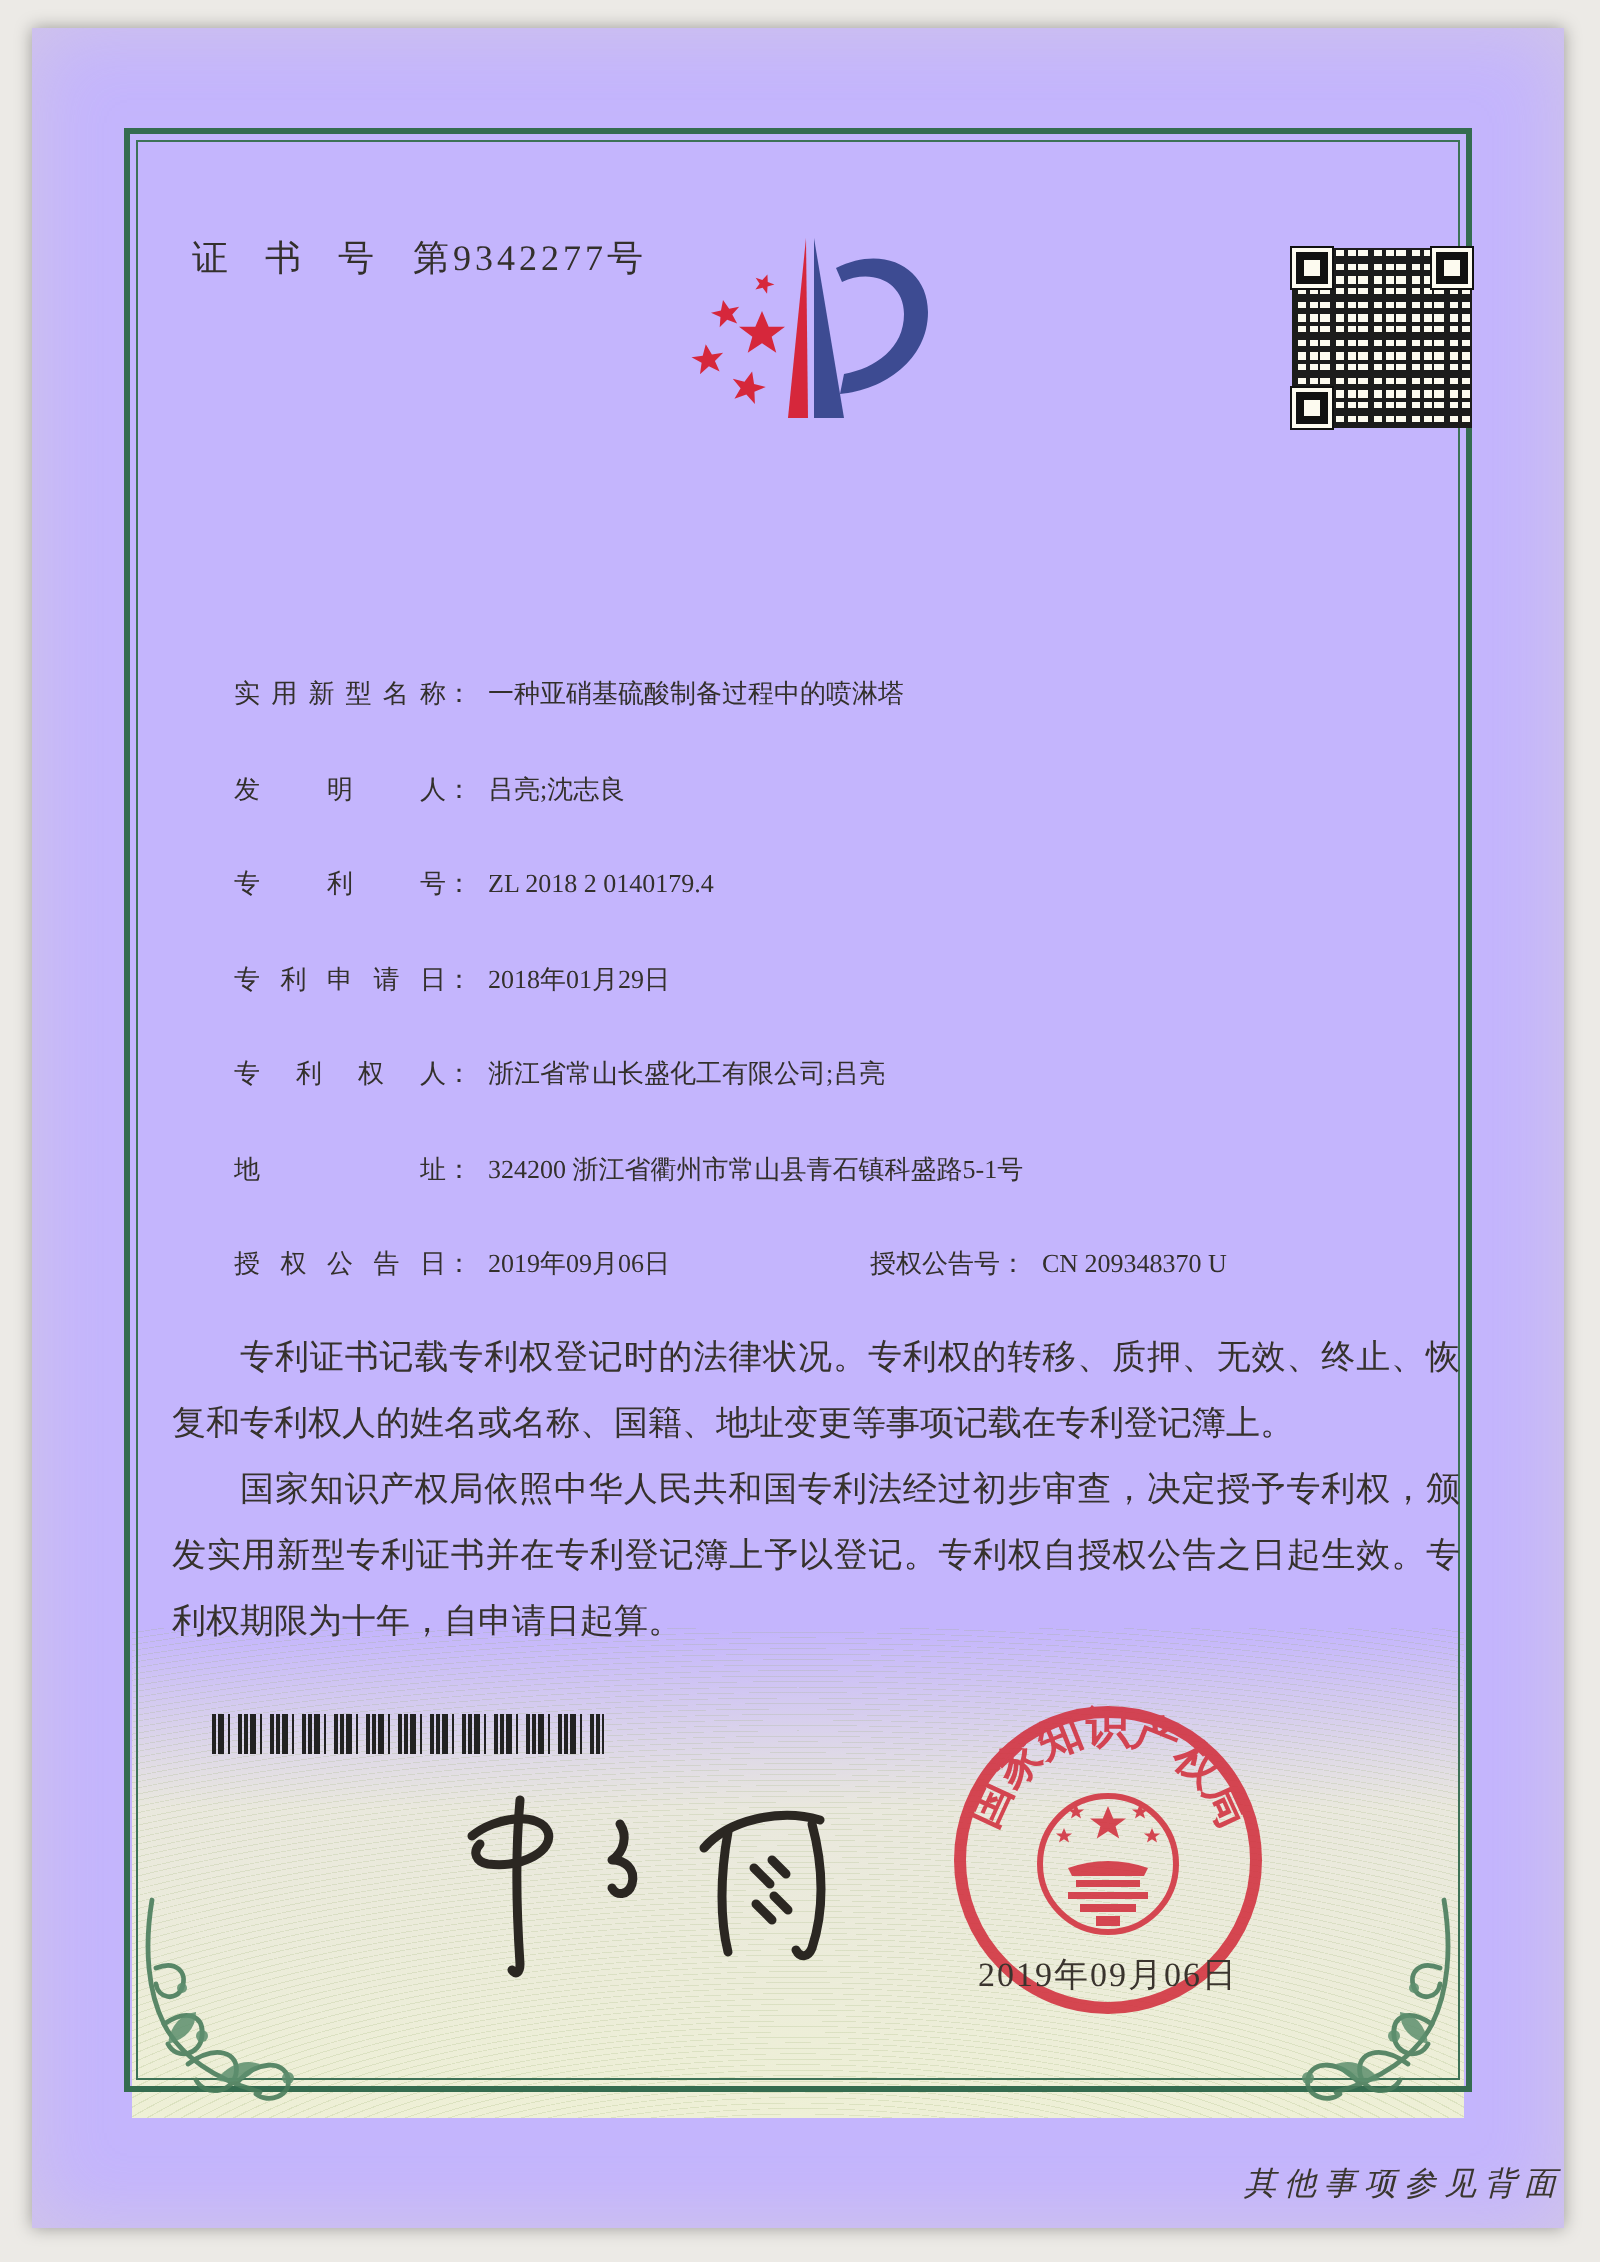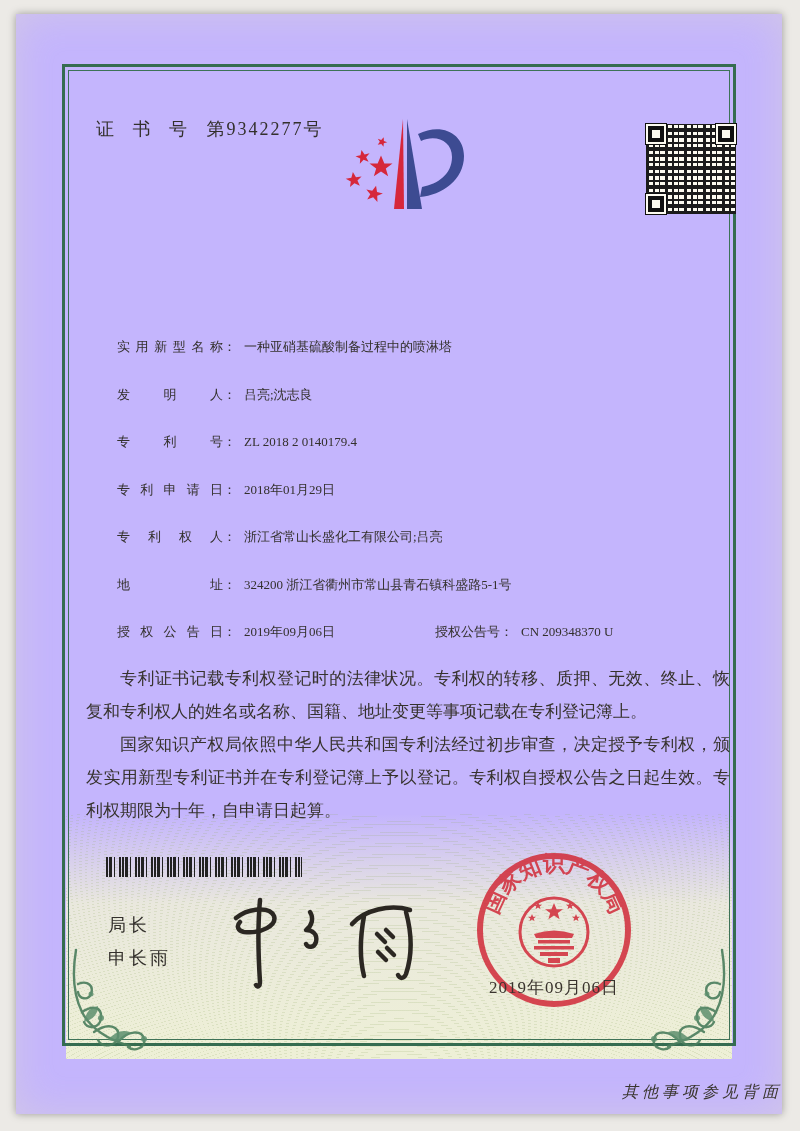--- a/index.html
+++ b/index.html
@@ -182,24 +182,20 @@
     </div>
   </div>
 
   <div class="bodytext">
     <p>专利证书记载专利权登记时的法律状况。专利权的转移、质押、无效、终止、恢复和专利权人的姓名或名称、国籍、地址变更等事项记载在专利登记簿上。</p>
     <p>国家知识产权局依照中华人民共和国专利法经过初步审查，决定授予专利权，颁发实用新型专利证书并在专利登记簿上予以登记。专利权自授权公告之日起生效。专利权期限为十年，自申请日起算。</p>
   </div>
 
   <div class="barcode"></div>
 
-  <div class="director">
-    <div>局长</div>
-    <div>申长雨</div>
-  </div>
 
   <div class="signature">
     <svg viewBox="0 0 240 110" width="240" height="110">
       <g fill="none" stroke="#2b2722" stroke-width="4.5" stroke-linecap="round" stroke-linejoin="round">
         <path d="M46,18 C44,40 44,70 46,100 C46,104 44,106 42,103"></path>
         <path d="M22,36 C34,26 56,24 60,34 C63,43 48,52 30,50 C24,49 22,44 26,40"></path>
         <path d="M96,30 C100,36 98,44 92,48 C98,48 104,52 102,60 C100,66 94,66 92,62"></path>
         <path d="M138,42 C150,28 176,22 196,28"></path>
         <path d="M150,34 C146,56 146,78 150,94"></path>
         <path d="M192,30 C198,52 198,74 192,92 C190,97 186,97 184,93"></path>

